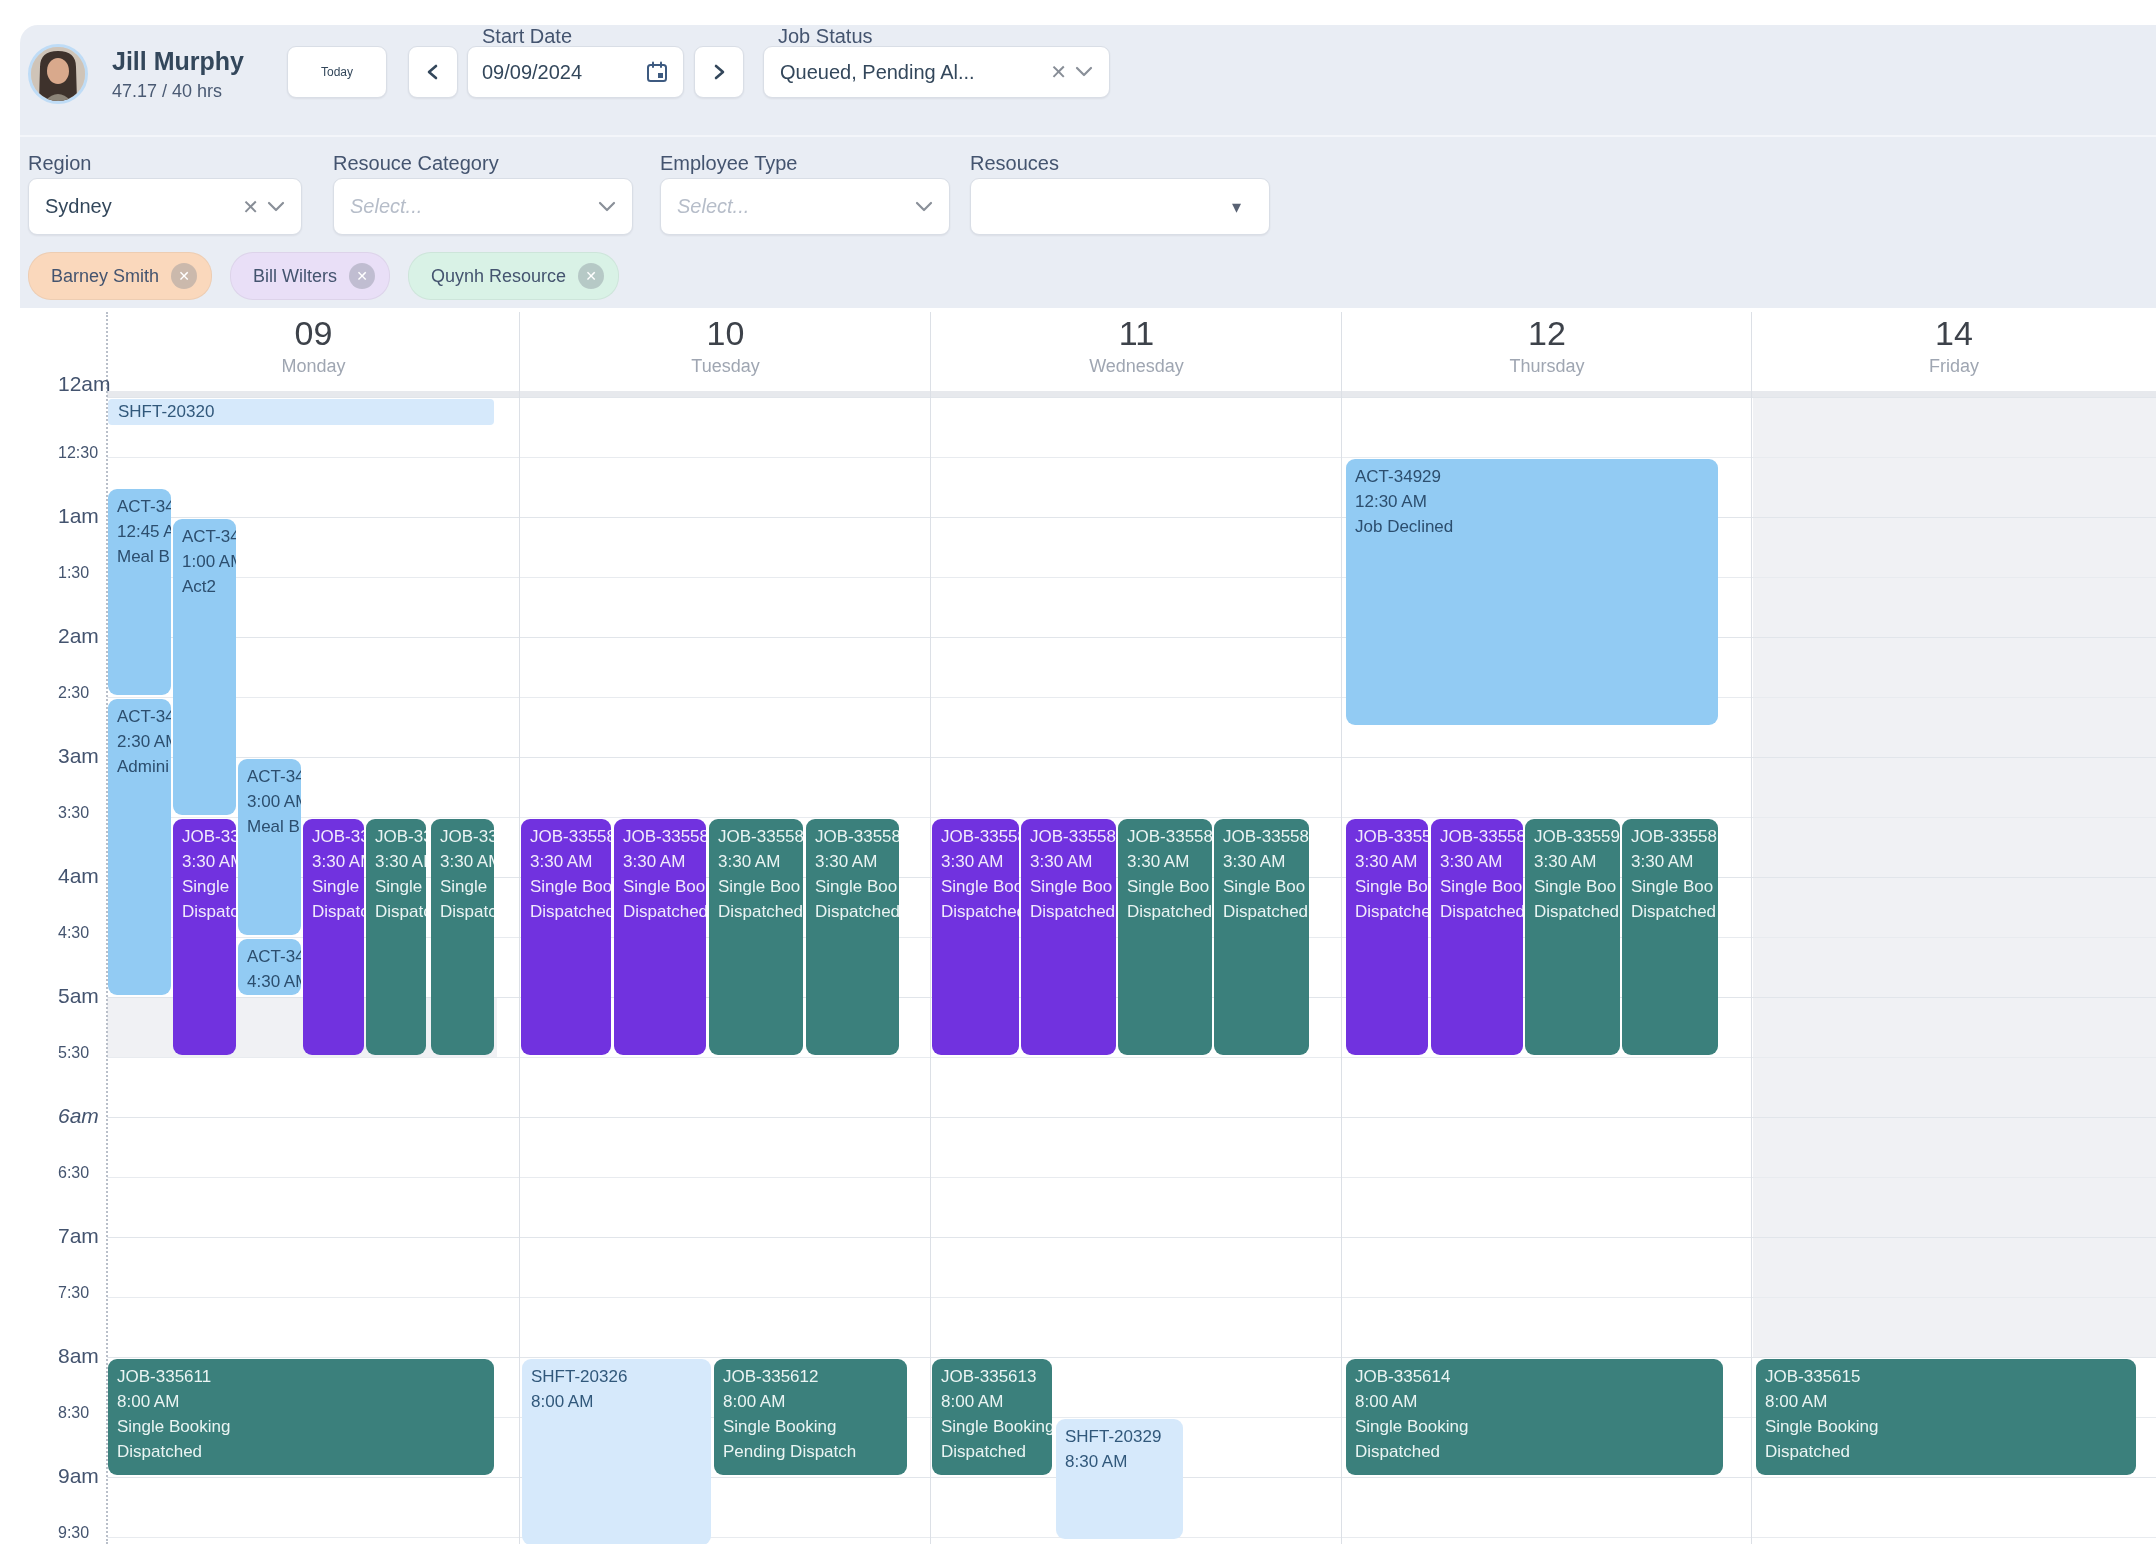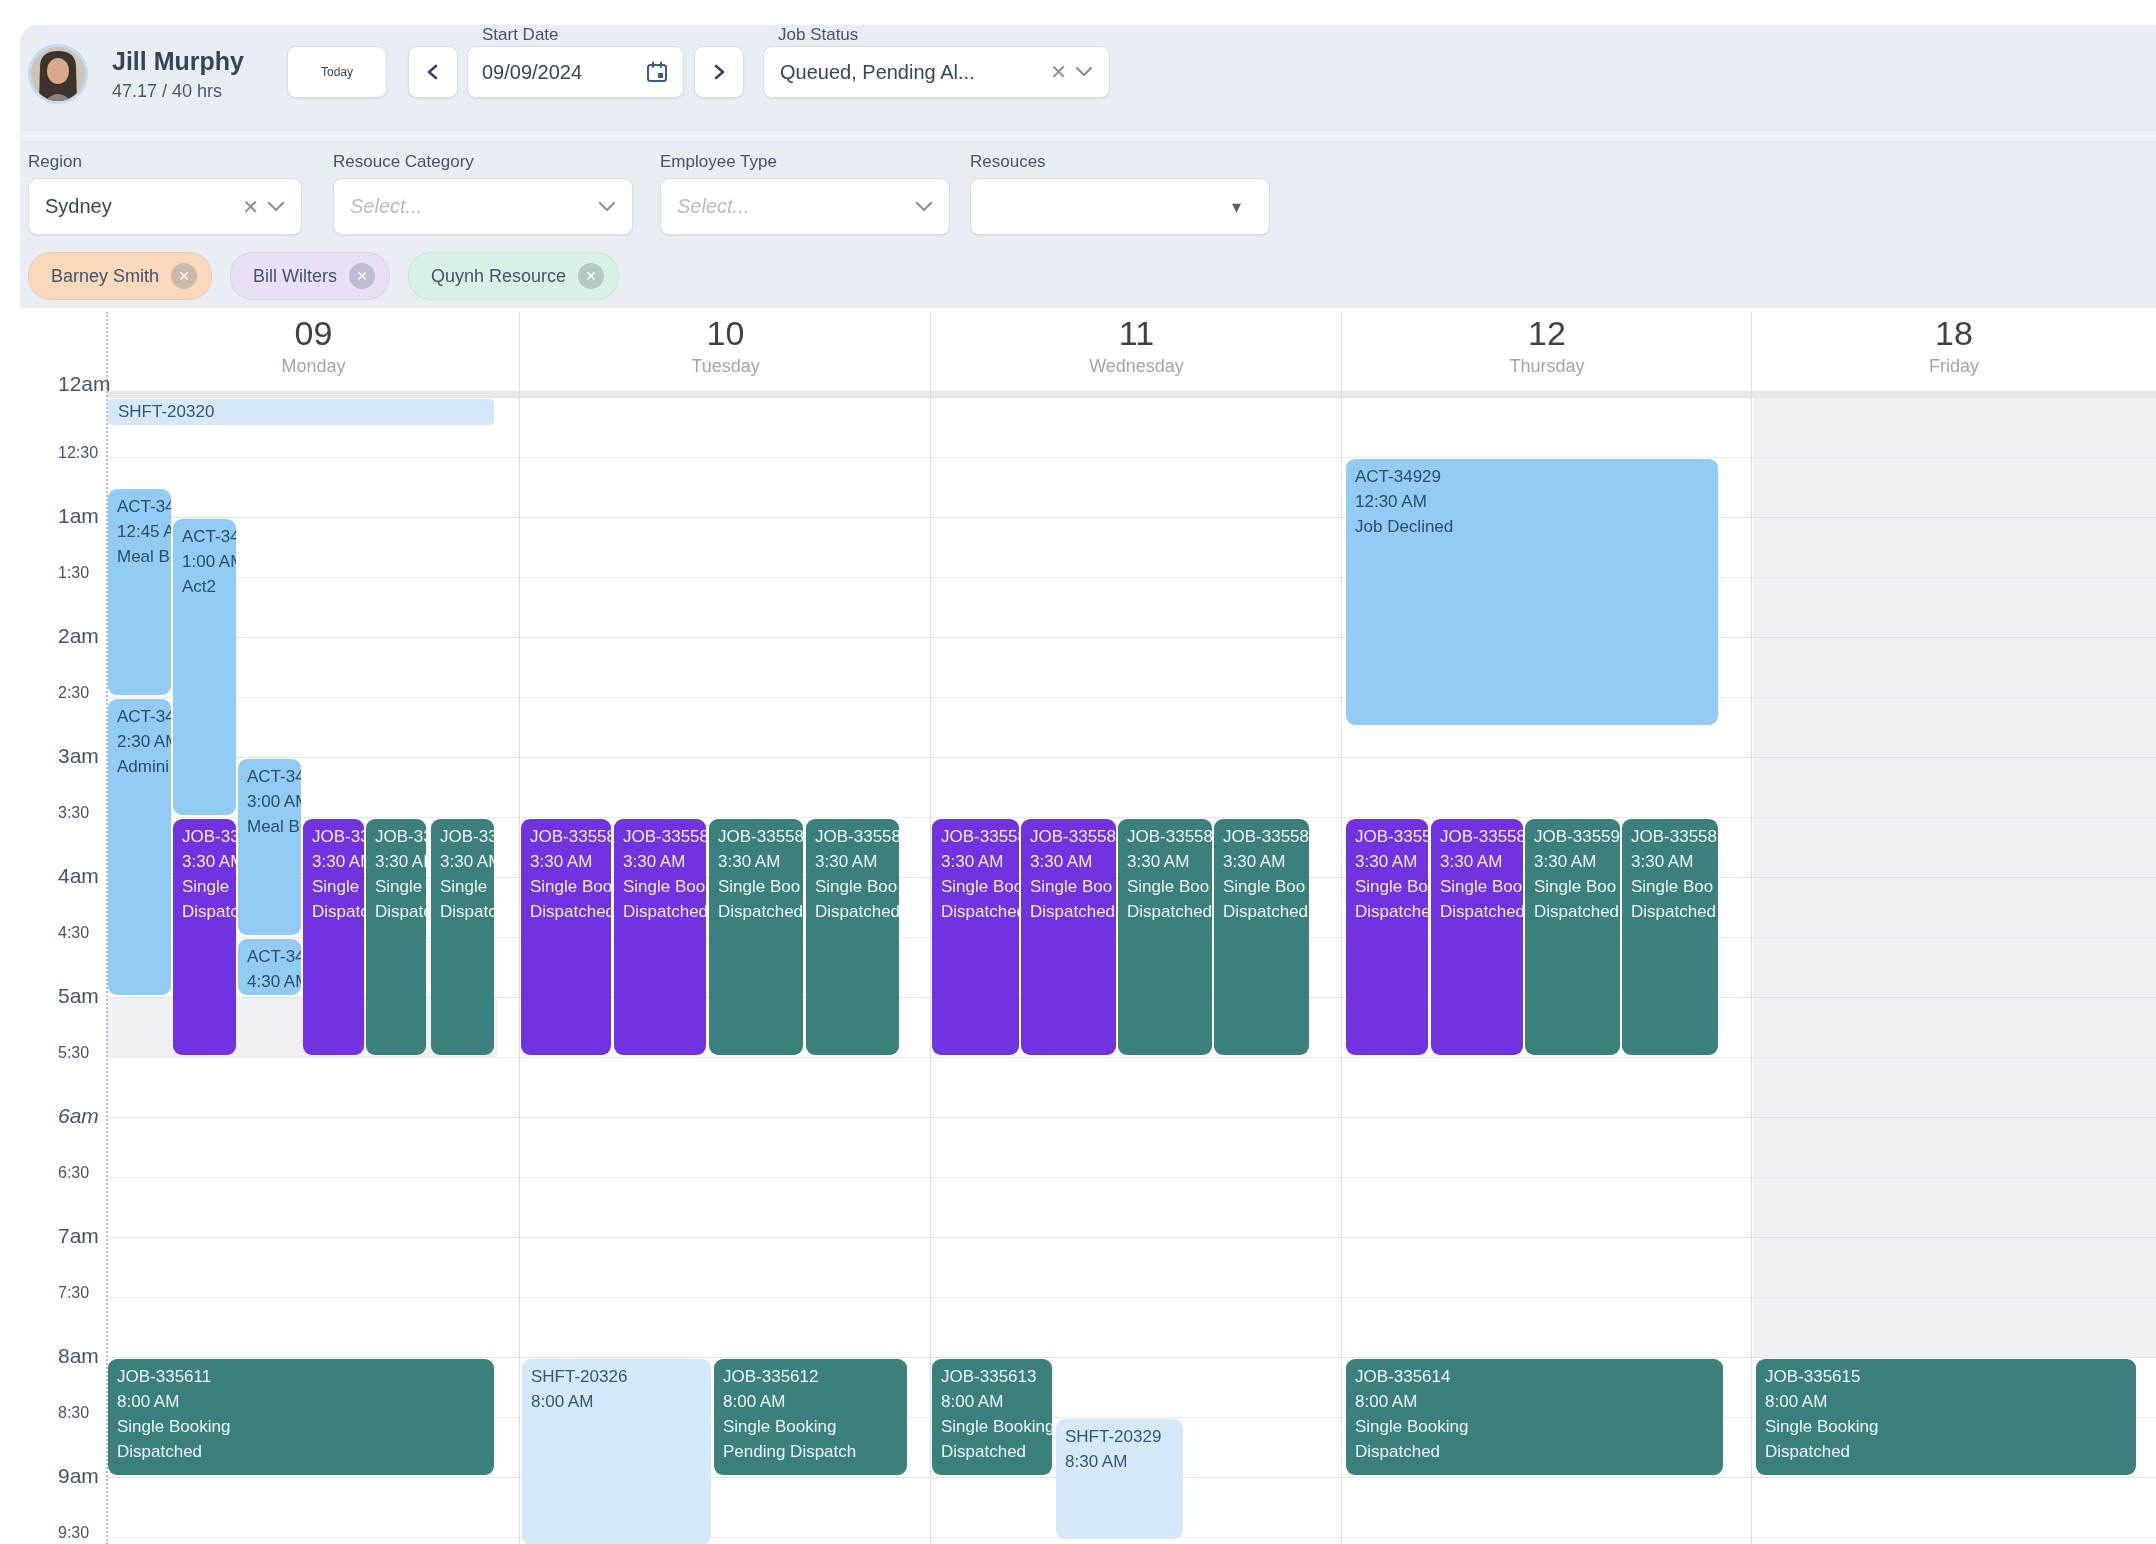--- a/index.html
+++ b/index.html
@@ -10,21 +10,21 @@
              background:#E9EDF4;border-top-left-radius:18px;}
   .sep{position:absolute;left:0;right:0;top:110px;height:2px;background:#F4F6FA;}
   .avatar{position:absolute;left:8px;top:19px;width:54px;height:54px;border-radius:50%;
           border:3px solid #BFDCF6;overflow:hidden;background:#D8CEC2;}
   .user-name{position:absolute;left:92px;top:22px;font-size:25px;font-weight:bold;color:#33475B;}
   .user-hours{position:absolute;left:92px;top:56px;font-size:18px;color:#4A5A73;}
   .btn,.field{background:#fff;border:1px solid #D9DEE6;border-radius:9px;
               box-shadow:0 1px 2px rgba(27,35,48,.07);display:flex;align-items:center;
               color:#33475B;box-sizing:border-box;position:absolute;}
   .btn{justify-content:center;cursor:pointer;}
-  .flabel{position:absolute;font-size:17px;color:#44546F;}
+  .flabel{position:absolute;font-size:20px;color:#44546F;}
   .today-btn{left:267px;top:21px;width:100px;height:52px;font-size:12px;}
   .nav-btn{width:50px;height:52px;top:21px;}
   .nav-prev{left:388px;}  .nav-next{left:674px;}
   .date-field{left:447px;top:21px;width:217px;height:52px;padding:0 14px;font-size:20px;}
   .date-field .val{flex:1;}
   .status-field{left:743px;top:21px;width:347px;height:52px;padding:0 16px;font-size:20px;}
   .status-field .val{flex:1;white-space:nowrap;overflow:hidden;}
   .xicon{color:#878D96;font-size:20px;margin:0 8px 0 10px;cursor:pointer;}
   
   .f-label{top:127px;}
@@ -202,21 +202,21 @@
       </div>
       <div class="dayhdr" style="left: 931px; width: 411px;">
         <div class="dnum">11</div>
         <div class="dname">Wednesday</div>
       </div>
       <div class="dayhdr" style="left: 1342px; width: 410px;">
         <div class="dnum">12</div>
         <div class="dname">Thursday</div>
       </div>
       <div class="dayhdr" style="left: 1752px; width: 404px;">
-        <div class="dnum">18</div>
+        <div class="dnum">14</div>
         <div class="dname">Friday</div>
       </div>
       <div class="tlabel hour" style="top: 372px;">12am</div>
       <div class="tlabel half" style="top: 444px;">12:30</div>
       <div class="tlabel hour" style="top: 504px;">1am</div>
       <div class="tlabel half" style="top: 564px;">1:30</div>
       <div class="tlabel hour" style="top: 624px;">2am</div>
       <div class="tlabel half" style="top: 684px;">2:30</div>
       <div class="tlabel hour" style="top: 744px;">3am</div>
       <div class="tlabel half" style="top: 804px;">3:30</div>

